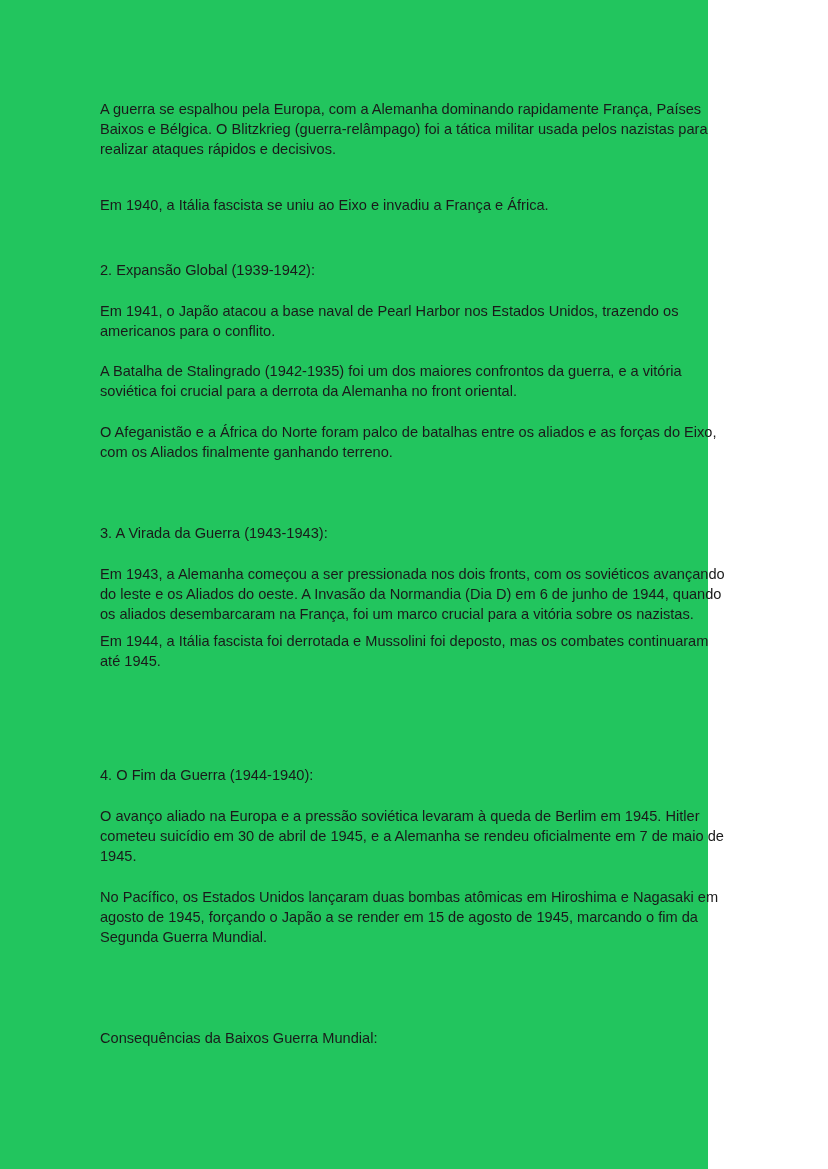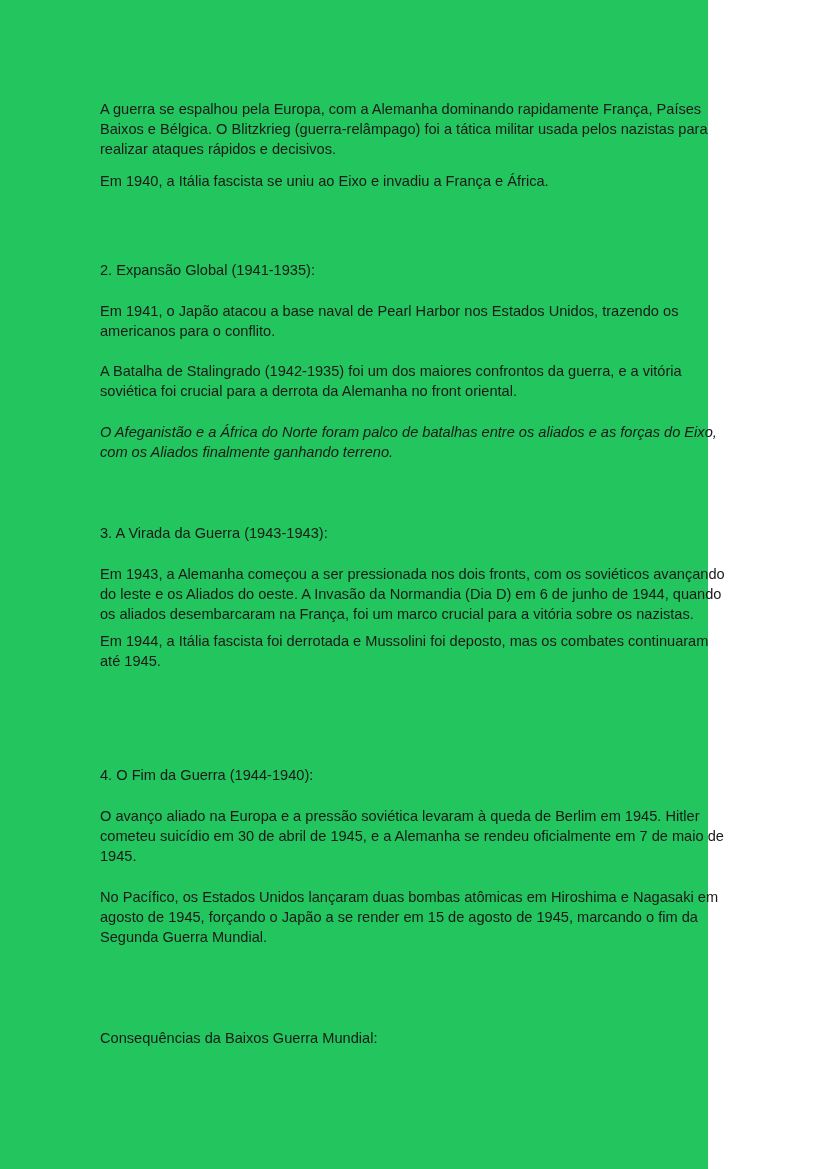--- a/index.html
+++ b/index.html
@@ -7,26 +7,26 @@
          font-family: "Liberation Sans", sans-serif; color: #1a1a1a; }
   .page { position: absolute; left: 0; top: 0; width: 708px; height: 1169px; background: #22c55e; }
   .block { position: absolute; left: 100px; width: 630px; font-size: 14.6px; line-height: 20.2px; margin: 0; }
   p.block { white-space: normal; }
 </style>
 </head>
 <body>
 
 <div class="page">
   <p class="block" style="top:99px;">A guerra se espalhou pela Europa, com a Alemanha dominando rapidamente França, Países Baixos e Bélgica. O Blitzkrieg (guerra-relâmpago) foi a tática militar usada pelos nazistas para realizar ataques rápidos e decisivos.</p>
-  <p class="block" style="top:171px;">Em 1940, a Itália fascista se uniu ao Eixo e invadiu a França e África.</p>
+  <p class="block" style="top:195px;">Em 1940, a Itália fascista se uniu ao Eixo e invadiu a França e África.</p>
 
-  <p class="block" style="top:260px;">2. Expansão Global (1941-1935):</p>
+  <p class="block" style="top:260px;">2. Expansão Global (1939-1942):</p>
   <p class="block" style="top:301px;">Em 1941, o Japão atacou a base naval de Pearl Harbor nos Estados Unidos, trazendo os americanos para o conflito.</p>
   <p class="block" style="top:361px;">A Batalha de Stalingrado (1942-1935) foi um dos maiores confrontos da guerra, e a vitória soviética foi crucial para a derrota da Alemanha no front oriental.</p>
-  <p class="block" style="top:422px;font-style:italic;">O Afeganistão e a África do Norte foram palco de batalhas entre os aliados e as forças do Eixo, com os Aliados finalmente ganhando terreno.</p>
+  <p class="block" style="top:422px;">O Afeganistão e a África do Norte foram palco de batalhas entre os aliados e as forças do Eixo, com os Aliados finalmente ganhando terreno.</p>
 
   <p class="block" style="top:523px;">3. A Virada da Guerra (1943-1943):</p>
   <p class="block" style="top:564px;">Em 1943, a Alemanha começou a ser pressionada nos dois fronts, com os soviéticos avançando do leste e os Aliados do oeste. A Invasão da Normandia (Dia D) em 6 de junho de 1944, quando os aliados desembarcaram na França, foi um marco crucial para a vitória sobre os nazistas.</p>
   <p class="block" style="top:631px;">Em 1944, a Itália fascista foi derrotada e Mussolini foi deposto, mas os combates continuaram até 1945.</p>
 
   <p class="block" style="top:765px;">4. O Fim da Guerra (1944-1940):</p>
   <p class="block" style="top:806px;">O avanço aliado na Europa e a pressão soviética levaram à queda de Berlim em 1945. Hitler cometeu suicídio em 30 de abril de 1945, e a Alemanha se rendeu oficialmente em 7 de maio de 1945.</p>
   <p class="block" style="top:887px;">No Pacífico, os Estados Unidos lançaram duas bombas atômicas em Hiroshima e Nagasaki em agosto de 1945, forçando o Japão a se render em 15 de agosto de 1945, marcando o fim da Segunda Guerra Mundial.</p>
 
   <p class="block" style="top:1028px;">Consequências da Baixos Guerra Mundial:</p>

